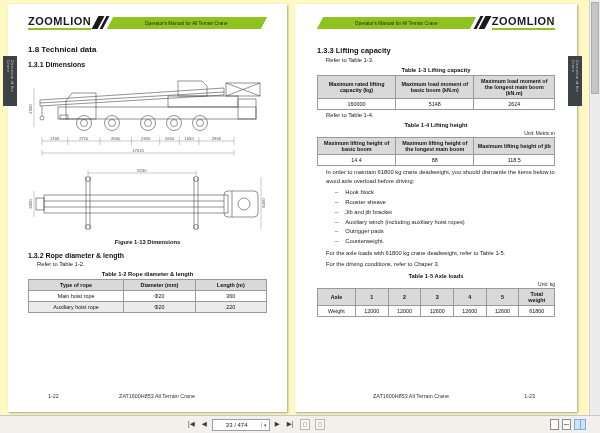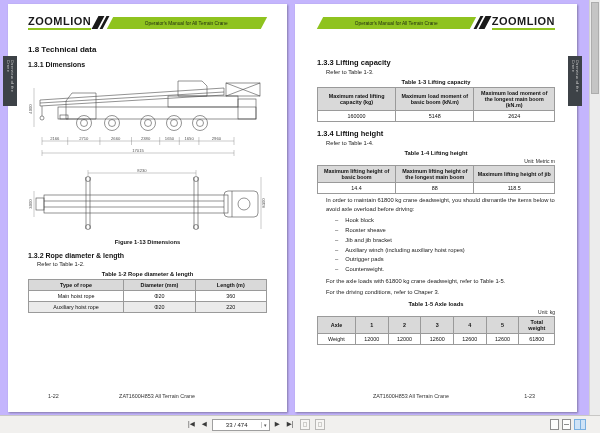--- a/index.html
+++ b/index.html
@@ -1,20 +1,20 @@
 <!DOCTYPE html>
 <html><head>
 <meta charset="utf-8">
 <style>
   * { margin:0; padding:0; box-sizing:border-box; }
   html,body { width:600px; height:433px; overflow:hidden; }
   body { font-family:"Liberation Sans", sans-serif; background:#a6a5a3; position:relative; }
 
   
-  .doc-area { position:absolute; left:0; top:0; width:600px; height:415px; background:#c4b5fd; }
+  .doc-area { position:absolute; left:0; top:0; width:600px; height:415px; background:#fef9c3; }
   .page { position:absolute; top:4px; height:408px; background:#ffffff; box-shadow:1px 1px 2px rgba(0,0,0,.35); }
   .page-left  { left:8px;  width:279px; }
   .page-right { left:295px; width:282px; }
   .page-inner { position:absolute; left:20px; right:20px; top:0; bottom:0; }
 
   
   .page-header { display:flex; align-items:center; height:15px; margin-top:11px; }
   .logo-wrap { display:flex; flex-direction:column; }
   .logo { font-size:11px; font-weight:bold; letter-spacing:.5px; color:#1a1a1a; line-height:11px; }
   .logo-underline { height:2px; background:#8fc31f; margin-top:1px; }
@@ -235,39 +235,38 @@
           <span>Operator's Manual for All Terrain Crane</span>
         </div>
         <span class="slash thin"></span>
         <span class="slash" style="margin-right:4px"></span>
         <div class="logo-wrap">
           <span class="logo">ZOOMLION</span>
           <div class="logo-underline"></div>
         </div>
       </div>
 
-      <h2 class="sub" style="margin-top:28px; font-size:7.5px">1.3.3 Lifting capacity</h2>
+      <h2 class="sub" style="margin-top:16px; font-size:7.5px">1.3.3 Lifting capacity</h2>
       <p class="refer">Refer to Table 1-3.</p>
       <div class="tbl-caption">Table 1-3  Lifting capacity</div>
       <table class="tbl">
         <tbody>
             <tr>
           <th style="width:33%">Maximum rated lifting capacity (kg)</th>
           <th style="width:33%">Maximum load moment of basic boom (kN.m)</th>
           <th style="width:34%">Maximum load moment of the longest main boom (kN.m)</th>
         </tr>
         <tr>
           <td>160000</td>
           <td>5148</td>
           <td>2624</td>
         </tr>
       </tbody>
         </table>
 
-      <h2 class="sub" style="font-size:7.5px">1.3.4 Lifting height</h2>
       <p class="refer">Refer to Table 1-4.</p>
       <div class="tbl-caption">Table 1-4  Lifting height</div>
       <div class="unit-note">Unit: Metric m</div>
       <table class="tbl">
         <tbody>
             <tr>
           <th style="width:33%">Maximum lifting height of basic boom</th>
           <th style="width:33%">Maximum lifting height of the longest main boom</th>
           <th style="width:34%">Maximum lifting height of jib</th>
         </tr>

